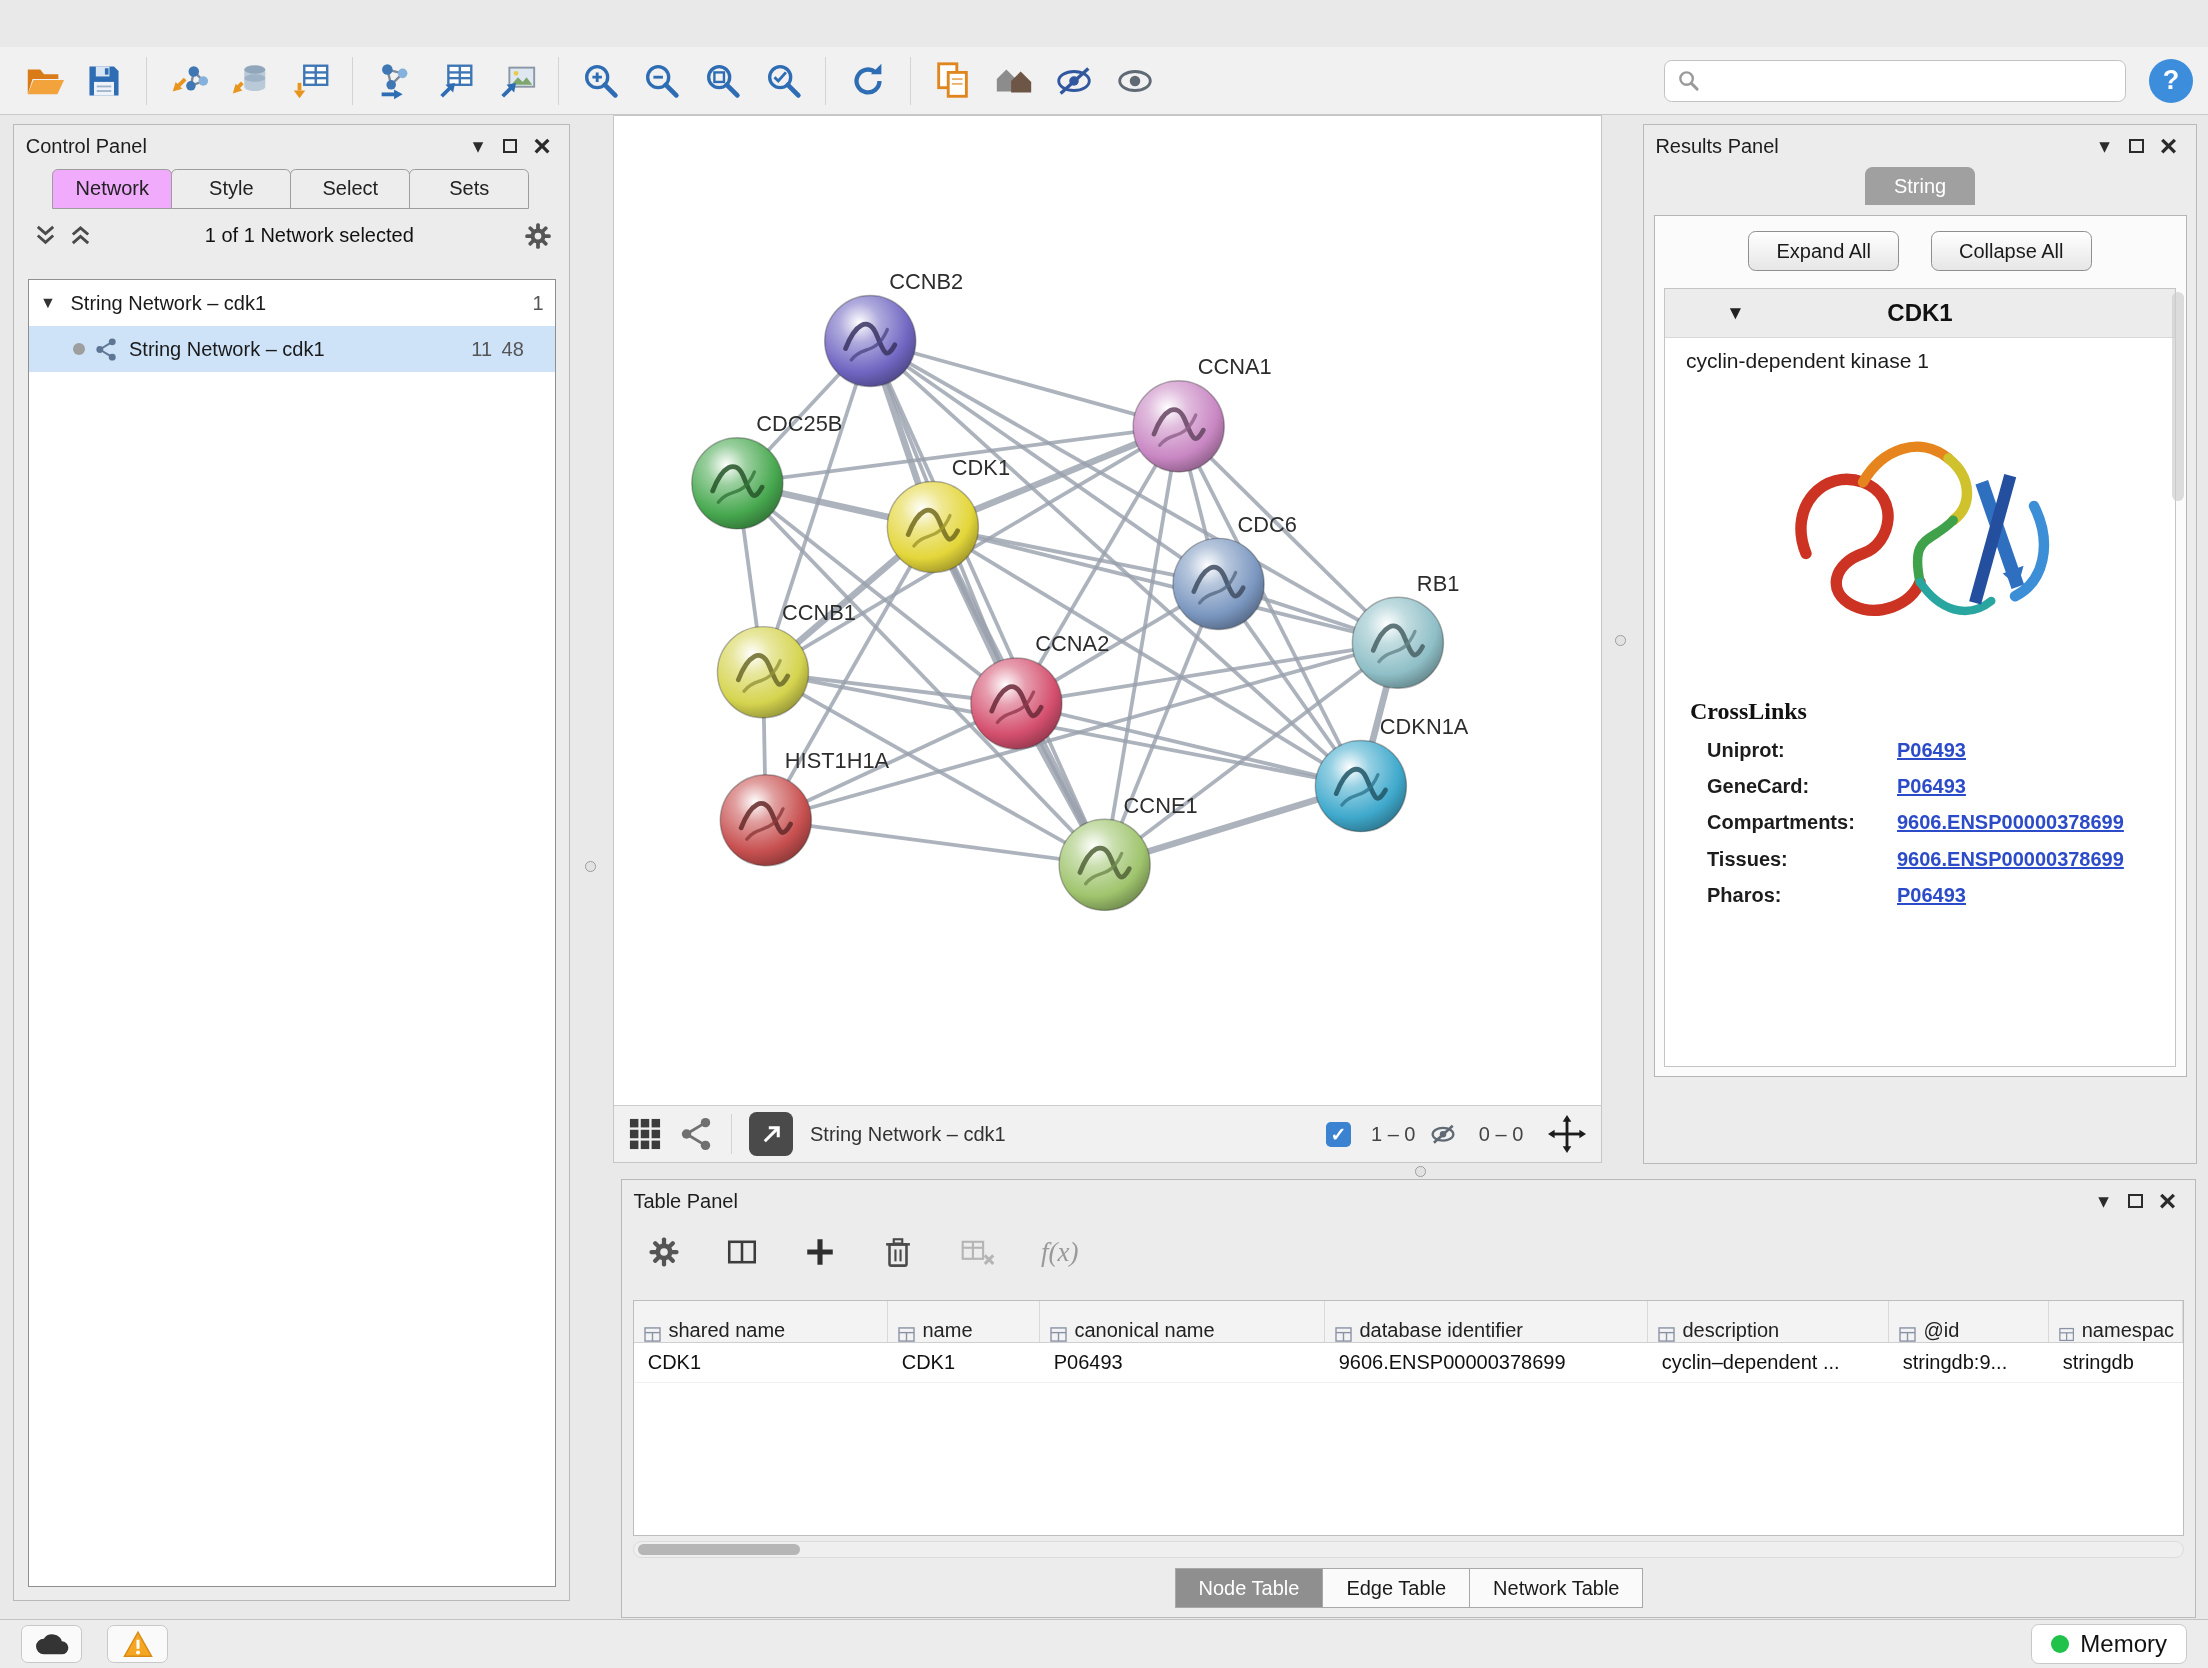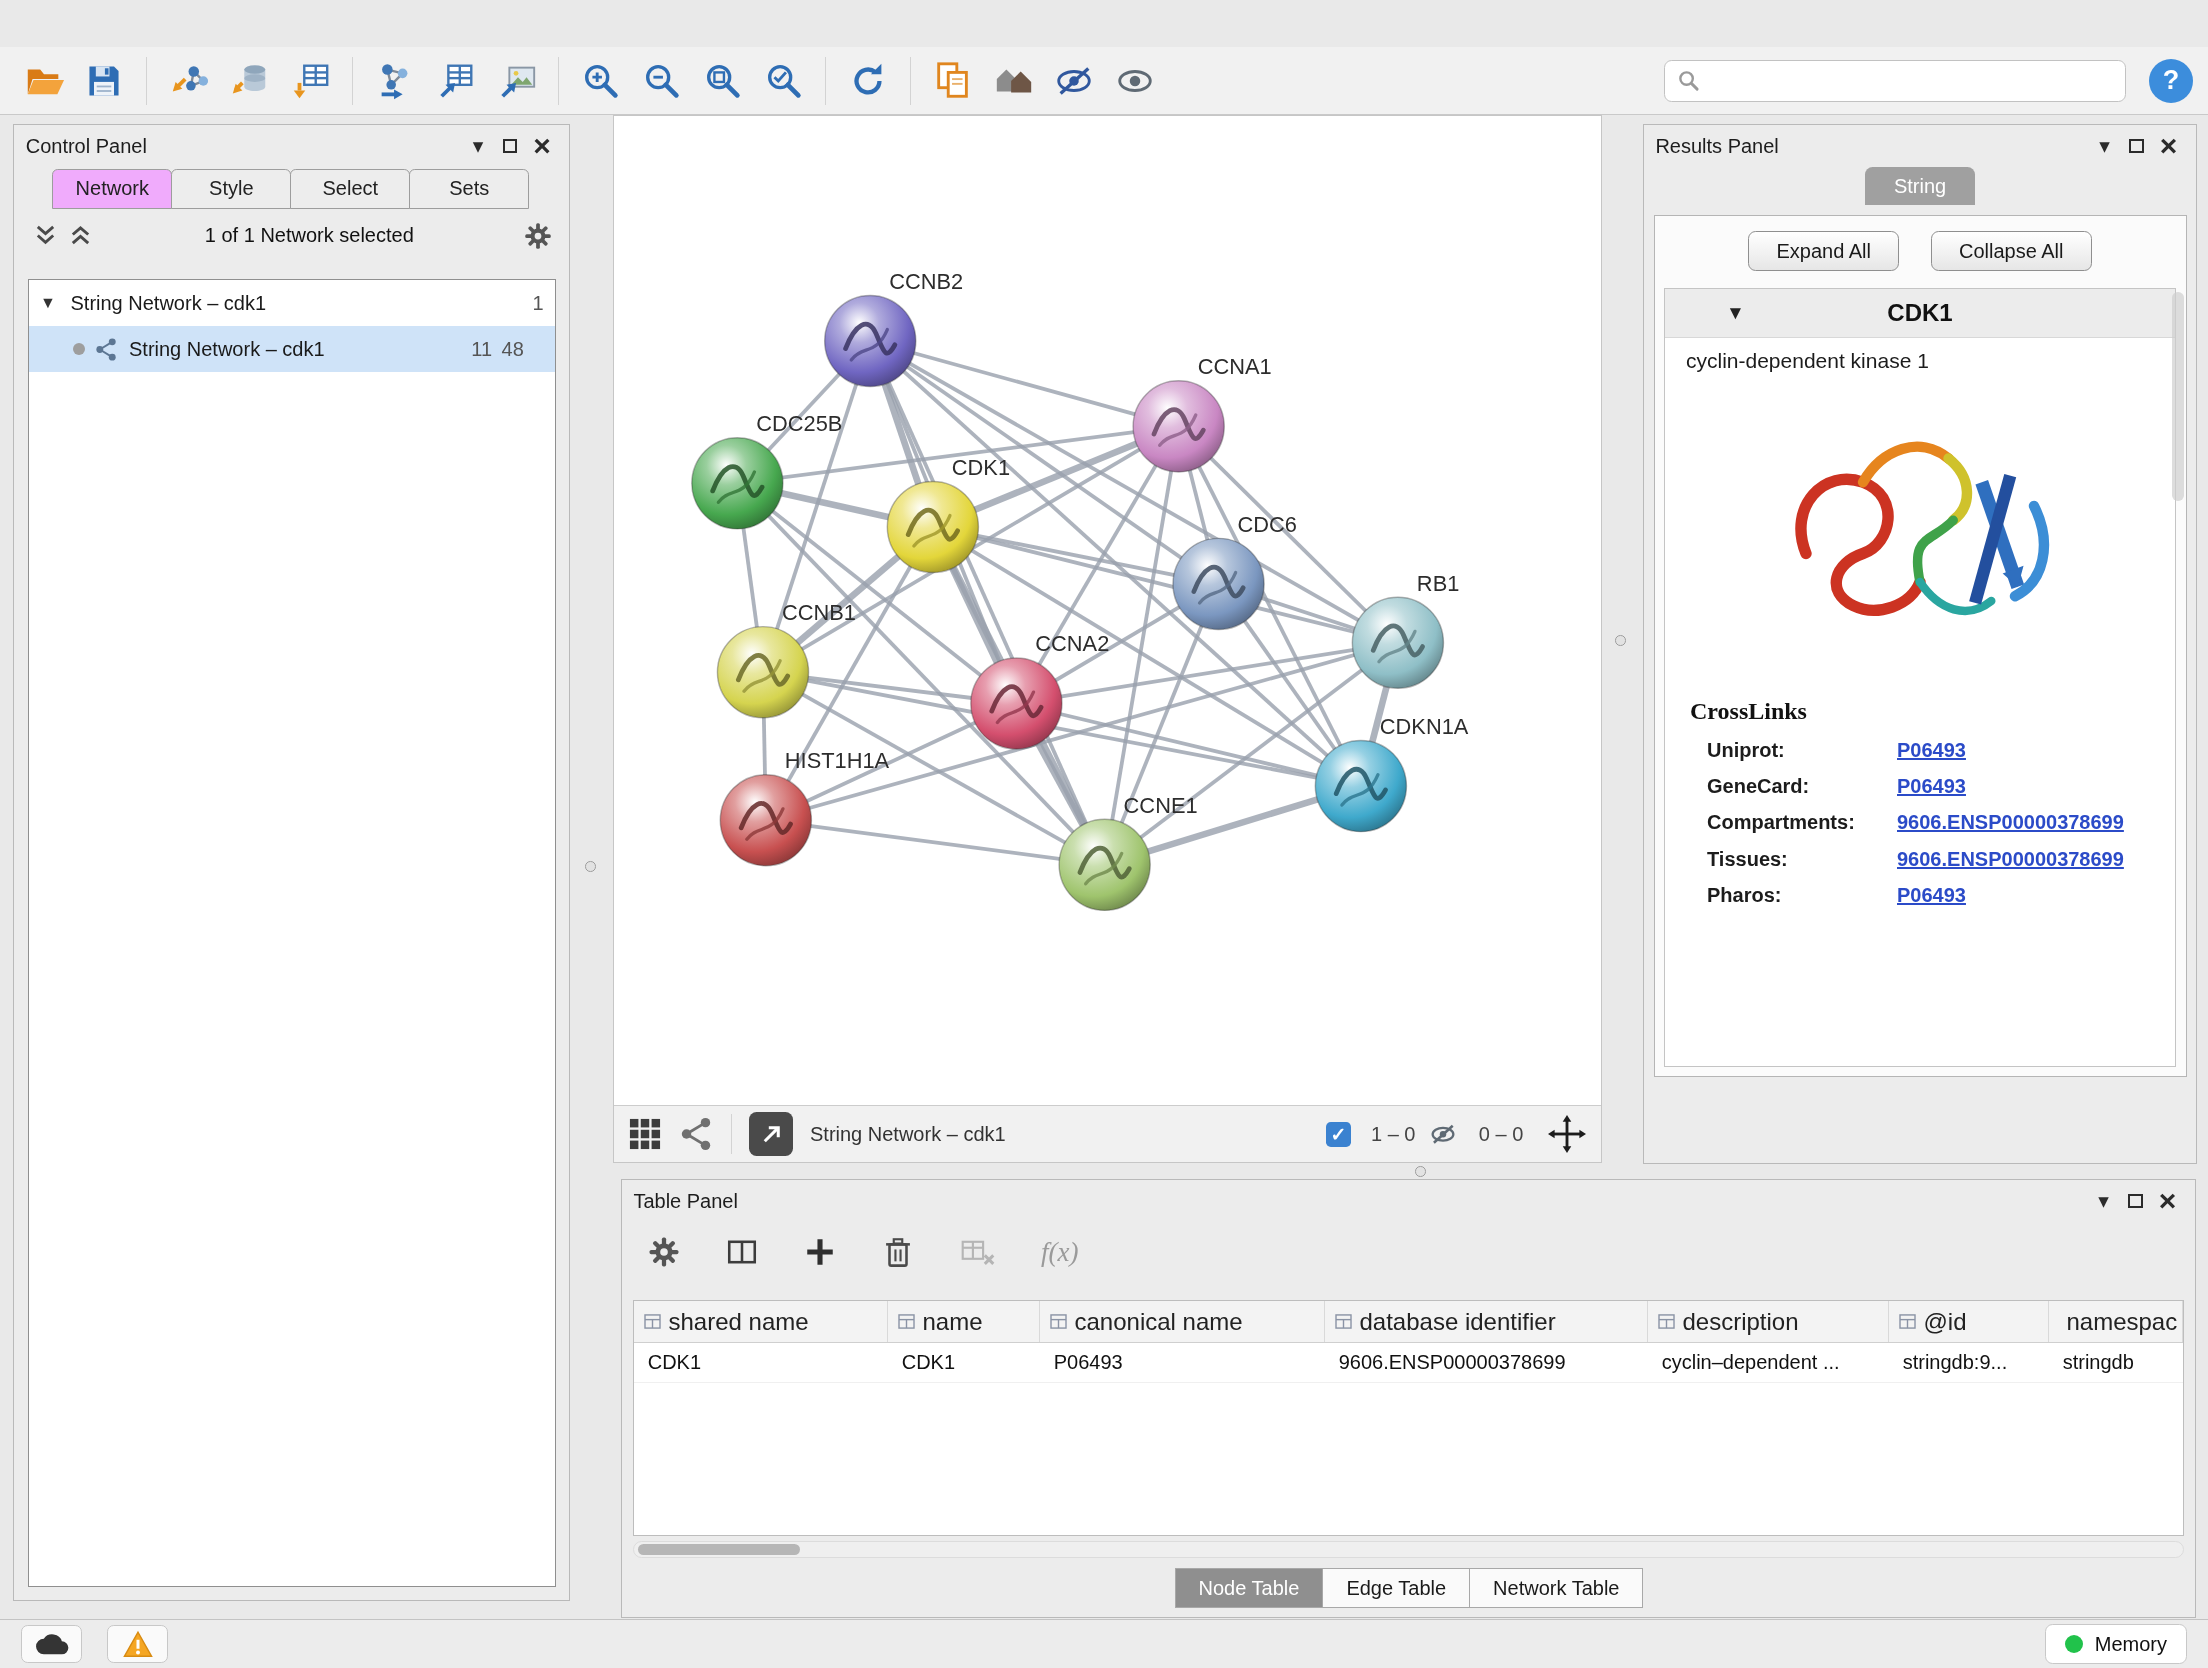--- a/index.html
+++ b/index.html
@@ -73,33 +73,33 @@
   .cl-label{width:190px;color:#1c1c1c;}
   .cl-link{color:#2b4bc8;text-decoration:underline;}
   .rp-scroll{position:absolute;right:1.9px;top:76px;width:11.4px;height:209px;background:#cfcfcf;border-radius:5.7px;opacity:.7;}
 
   
   #table-panel{left:621px;top:1179px;width:1575px;height:439px;}
   .tp-toolbar{display:flex;align-items:center;gap:44px;padding:13.3px 0 9.5px 25px;}
   .fx{font-family:"Liberation Serif",serif;font-style:italic;font-size:27px;color:#9a9a9a;}
   .tablebox{position:absolute;left:11.4px;right:11.4px;top:120px;height:236px;background:#fff;border:1px solid #bdbdbd;overflow:hidden;}
   .thead{display:flex;height:42px;background:#f3f3f3;border-bottom:1px solid #cfcfcf;}
-  .th{display:flex;align-items:center;gap:7.6px;padding:0 7.6px 0 9.5px;border-right:1px solid #d9d9d9;font-size:24px;color:#222;overflow:hidden;white-space:nowrap;}
+  .th{display:flex;align-items:flex-end;gap:7.6px;padding:0 7.6px 0 9.5px;border-right:1px solid #d9d9d9;font-size:20px;color:#222;overflow:hidden;white-space:nowrap;}
   .tr{display:flex;height:40px;border-bottom:1px solid #f0f0f0;}
   .td{display:flex;align-items:center;padding:0 7.6px 0 13.3px;font-size:20px;color:#111;overflow:hidden;white-space:nowrap;border-right:1px solid transparent;}
   .hscroll{position:absolute;left:11.4px;right:11.4px;top:361px;height:17px;background:#efefef;border:1px solid #dcdcdc;border-radius:8.6px;}
   .hthumb{position:absolute;left:3.8px;top:1.9px;width:162px;height:11.4px;background:#b6b6b6;border-radius:5.7px;}
   .tp-tabs{position:absolute;left:0;right:0;top:388px;display:flex;justify-content:center;}
   .tp-tab{border:1px solid #a8a8a8;background:#fafafa;padding:7.6px 23px;font-size:20px;margin-right:-1px;color:#1a1a1a;}
   .tp-tab.active{background:#8f8f8f;color:#fff;}
 
   
   #statusbar{position:absolute;left:0;right:0;bottom:0;height:49px;background:#ececec;border-top:1px solid #c3c3c3;display:flex;align-items:center;padding:0 21px;gap:25px;}
   .sbtn{width:61px;height:38px;background:#fafafa;border:1px solid #c8c8c8;border-radius:6.7px;display:flex;align-items:center;justify-content:center;}
-  .memory{margin-left:auto;display:flex;align-items:center;gap:11.4px;background:#fff;border:1px solid #c8c8c8;border-radius:7.6px;height:40px;padding:8px 19px;font-size:20px;color:#111;}
+  .memory{margin-left:auto;display:flex;align-items:center;gap:11.4px;background:#fff;border:1px solid #c8c8c8;border-radius:7.6px;height:40px;padding:8px 19px;font-size:24px;color:#111;}
   .memdot{width:18px;height:18px;border-radius:50%;background:#21c24b;}
 
   .grip{position:absolute;width:10.5px;height:10.5px;border:1.4px solid #9e9e9e;border-radius:50%;background:#e2e2e2;}
 </style>
 </head>
 <body>
 
 <div class="app">
 
 

